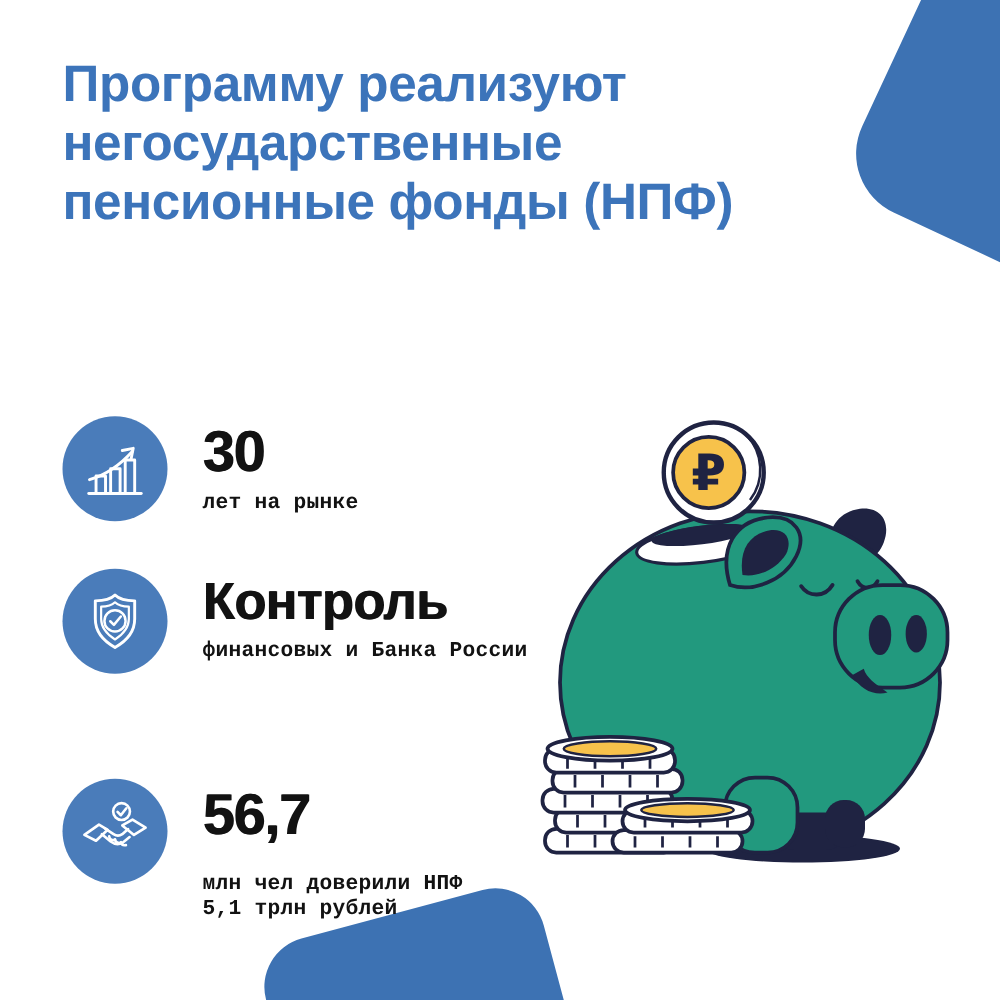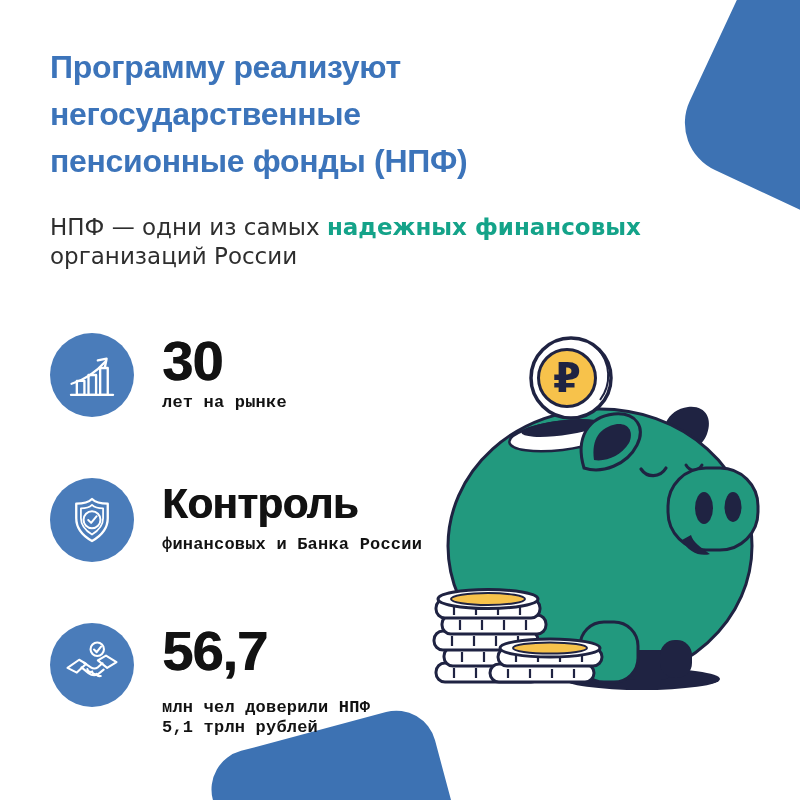--- a/index.html
+++ b/index.html
@@ -7,21 +7,21 @@
     position:relative;width:800px;height:800px;overflow:hidden;background:#ffffff;
     font-family:"Liberation Sans",sans-serif;
   }
   
   .shape{position:absolute;background:#3d72b3;}
   .shape-tr{left:727px;top:-119px;width:360px;height:360px;border-radius:52px;transform:rotate(25deg);}
   .shape-b{left:240px;top:726px;width:230px;height:320px;border-radius:40px;transform:rotate(-15deg);}
   
   .title{
     position:absolute;left:50px;top:44px;margin:0;width:640px;
-    font-size:32px;line-height:47px;font-weight:bold;color:#3c74ba;
+    font-size:41px;line-height:47px;font-weight:bold;color:#3c74ba;
     letter-spacing:-0.3px;white-space:pre-line;
   }
   
   .subtitle{
     position:absolute;left:50px;top:213px;margin:0;width:600px;
     font-family:"DejaVu Sans","Liberation Sans",sans-serif;
     font-size:23px;line-height:29px;color:#2e2e2e;font-weight:normal;
   }
   .subtitle .hl{color:#14a389;font-weight:bold;}
   
@@ -29,61 +29,60 @@
   .stat-icon{
     flex:0 0 84px;width:84px;height:84px;border-radius:50%;background:#4a7cba;
     display:flex;align-items:center;justify-content:center;
   }
   .stat-icon svg{width:56px;height:56px;display:block;}
   .stat-text{display:flex;flex-direction:column;}
   .stat-value{
     font-weight:bold;color:#121212;letter-spacing:-1px;
     text-shadow:0.8px 0 0 currentColor;
   }
-  .stat-value.big{font-size:56px;line-height:56px;}
+  .stat-value.big{font-size:46px;line-height:56px;}
   .stat-value.mid{font-size:42px;line-height:44px;letter-spacing:-0.5px;padding-top:4px;}
   .stat-label{
     font-weight:bold;font-size:17px;line-height:20px;color:#121212;
     margin-top:4px;white-space:pre-line;letter-spacing:0.2px;font-family:Liberation Mono, monospace;
   }
   
   .pig-wrap{position:absolute;left:420px;top:330px;width:360px;height:370px;}
 </style>
 </head>
 <body>
 
 <div class="frame">
 
   <div class="shape shape-tr"></div>
   <div class="shape shape-b"></div>
 
   <h1 class="title">Программу реализуют
 негосударственные
 пенсионные фонды (НПФ)</h1>
 
-  <p class="subtitle"><span>НПФ — одни из самых </span><span class="hl">надежных финансовых</span><br><span>организаций России</span></p>
 
   <div class="stat" style="top:333px">
     <div class="stat-icon">
       <svg viewBox="0 0 96 96" fill="none" stroke="#ffffff" stroke-width="4" stroke-linecap="round" stroke-linejoin="round">
         <path d="M12,82 H84"></path>
         <rect x="22" y="58" width="13" height="24"></rect>
         <rect x="42" y="48" width="13" height="34"></rect>
         <rect x="62" y="36" width="13" height="46"></rect>
         <path d="M13,63 C34,57 54,44 72,24"></path>
         <path d="M58,23 L73,20 L70,35"></path>
       </svg>
     </div>
     <div class="stat-text">
       <div class="stat-value big">30</div>
       <div class="stat-label">лет на рынке</div>
     </div>
   </div>
 
-  <div class="stat" style="top:478px">
+  <div class="stat" style="top:455px">
     <div class="stat-icon">
       <svg viewBox="0 0 96 96" fill="none" stroke="#ffffff" stroke-width="4" stroke-linecap="round" stroke-linejoin="round">
         <path d="M48,12 C53,17 63,20 75,20 V45 C75,62 64,75 48,84 C32,75 21,62 21,45 V20 C33,20 43,17 48,12 Z"></path>
         <path d="M48,22 C52,26 59,28 67,28 V45 C67,57 59,66 48,73 C37,66 29,57 29,45 V28 C37,28 44,26 48,22 Z" stroke-width="3"></path>
         <circle cx="48" cy="47.5" r="14.5" stroke-width="3.4"></circle>
         <path d="M41.5,48 L46.5,53 L56,41.5" stroke-width="3.4"></path>
       </svg>
     </div>
     <div class="stat-text">
       <div class="stat-value mid">Контроль</div>

